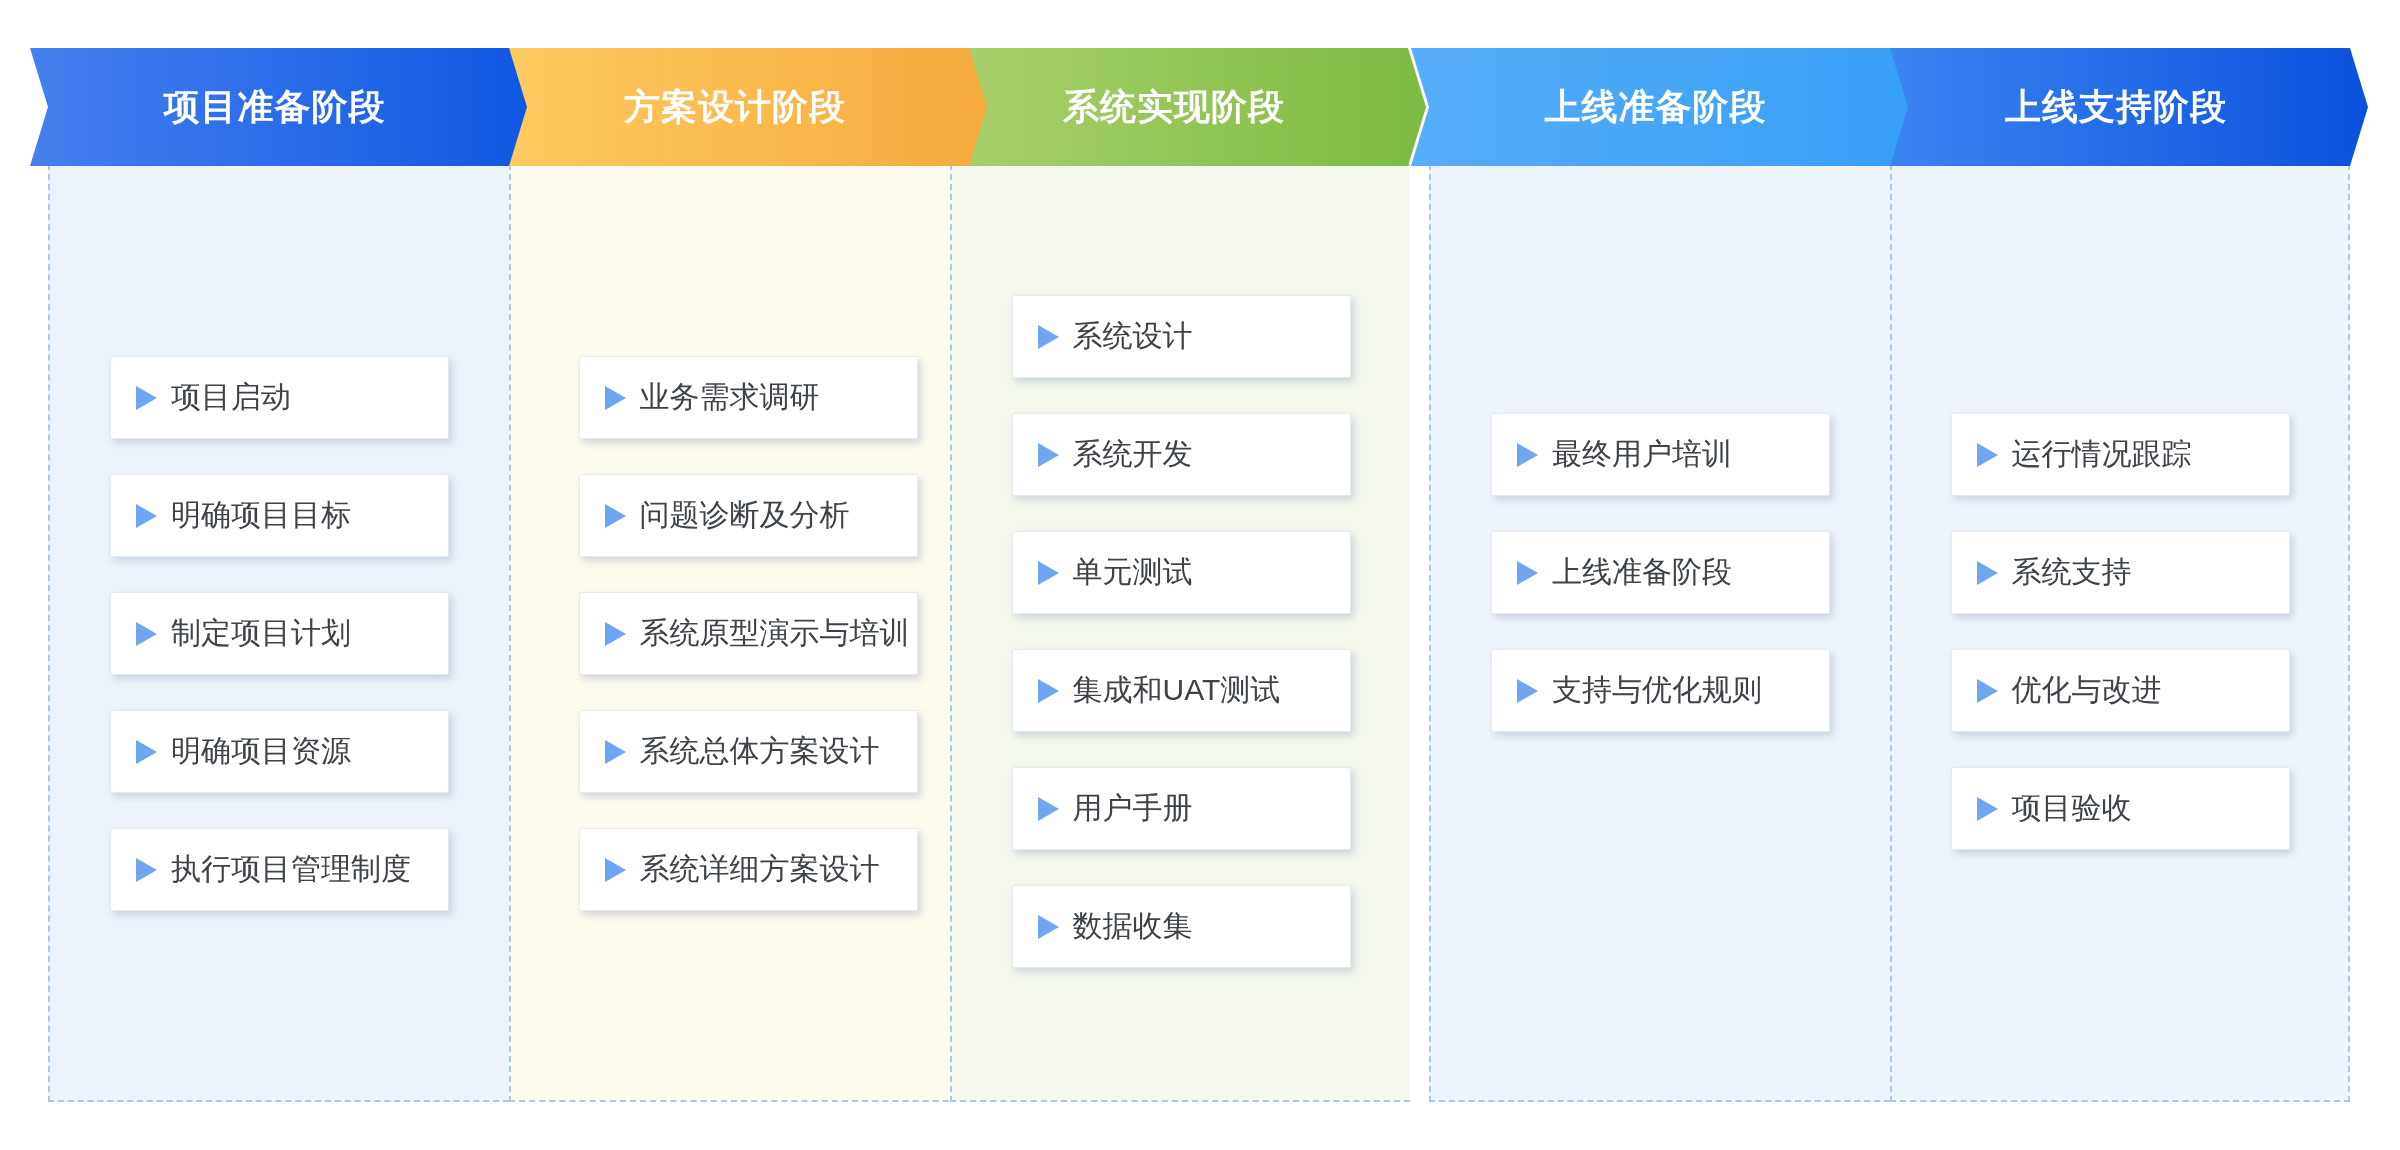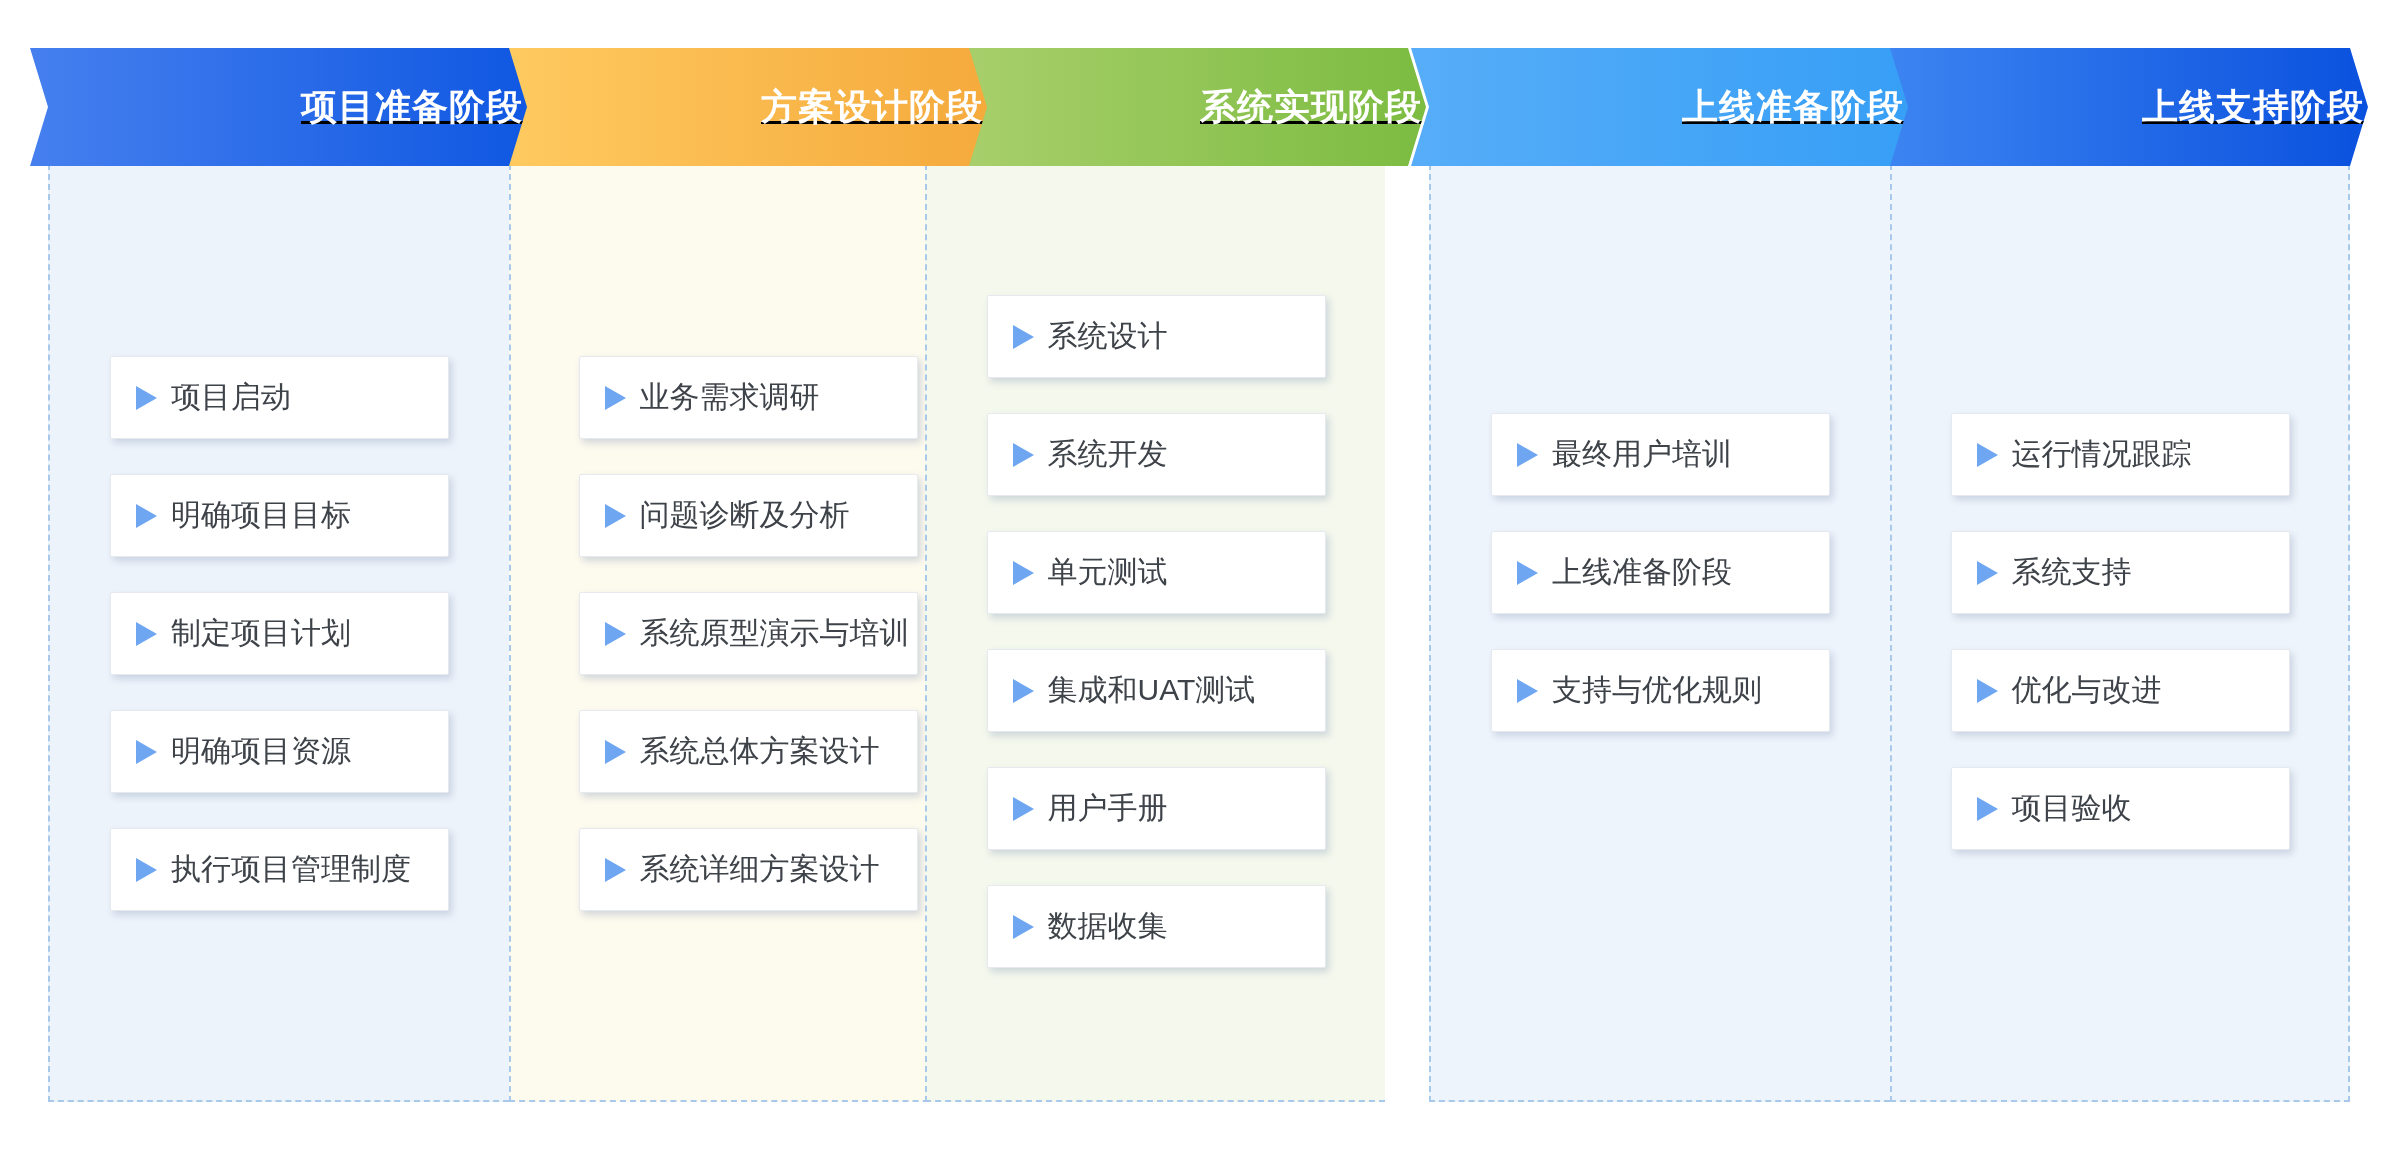--- a/index.html
+++ b/index.html
@@ -2,23 +2,22 @@
 <html style="--divider: #A9C9EB; --icon: #6FA6F2;"><head>
 <meta charset="utf-8">
 <style>
   html,body{margin:0;padding:0;background:#ffffff;}
   body{font-family:"Liberation Sans",sans-serif;}
   #stage{position:relative;width:2400px;height:1150px;background:#ffffff;overflow:hidden;}
 
   
   .banner{
     position:absolute;top:48px;height:118px;
-    display:flex;align-items:center;justify-content:flex-end;
+    display:flex;align-items:center;justify-content:center;
     clip-path:polygon(18px 50%,0 0,calc(100% - 18px) 0,100% 50%,calc(100% - 18px) 100%,0 100%);
-    text-decoration:underline;
   }
   .b1{left:30px;width:497px;z-index:55;}
   .b2{left:491px;width:496px;z-index:54;}
   .b3{left:930px;width:496px;z-index:53;}
   .b4{left:1411px;width:497px;z-index:52;}
   .b5{left:1872px;width:496px;z-index:51;}
   .banner-title{
     color:#ffffff;font-size:36px;font-weight:bold;letter-spacing:1px;
     white-space:nowrap;transform:translateX(-4px);
   }
@@ -27,21 +26,21 @@
   .col{
     position:absolute;top:164px;height:938px;box-sizing:border-box;
     border-top:2px dashed var(--divider,#A9C9EB);
     border-bottom:2px dashed var(--divider,#A9C9EB);
     border-left:2px dashed var(--divider,#A9C9EB);
     display:flex;flex-direction:column;align-items:center;
     gap:35px;z-index:1;
   }
   .c1{left:48px;width:461px;padding-top:190px;}
   .c2{left:509px;width:460px;padding-top:190px;}
-  .c3{left:925px;width:460px;padding-top:129px;}
+  .c3{left:950px;width:460px;padding-top:129px;}
   .c4{left:1429px;width:461px;padding-top:247px;}
   .c5{left:1890px;width:460px;padding-top:247px;border-right:2px dashed var(--divider,#A9C9EB);}
 
   
   .card{
     box-sizing:border-box;flex:0 0 auto;
     width:339px;height:83px;background:#ffffff;
     border:1px solid #E6E9EE;border-radius:2px;
     box-shadow:3px 4px 7px rgba(151,166,190,0.40);
     display:flex;align-items:center;

